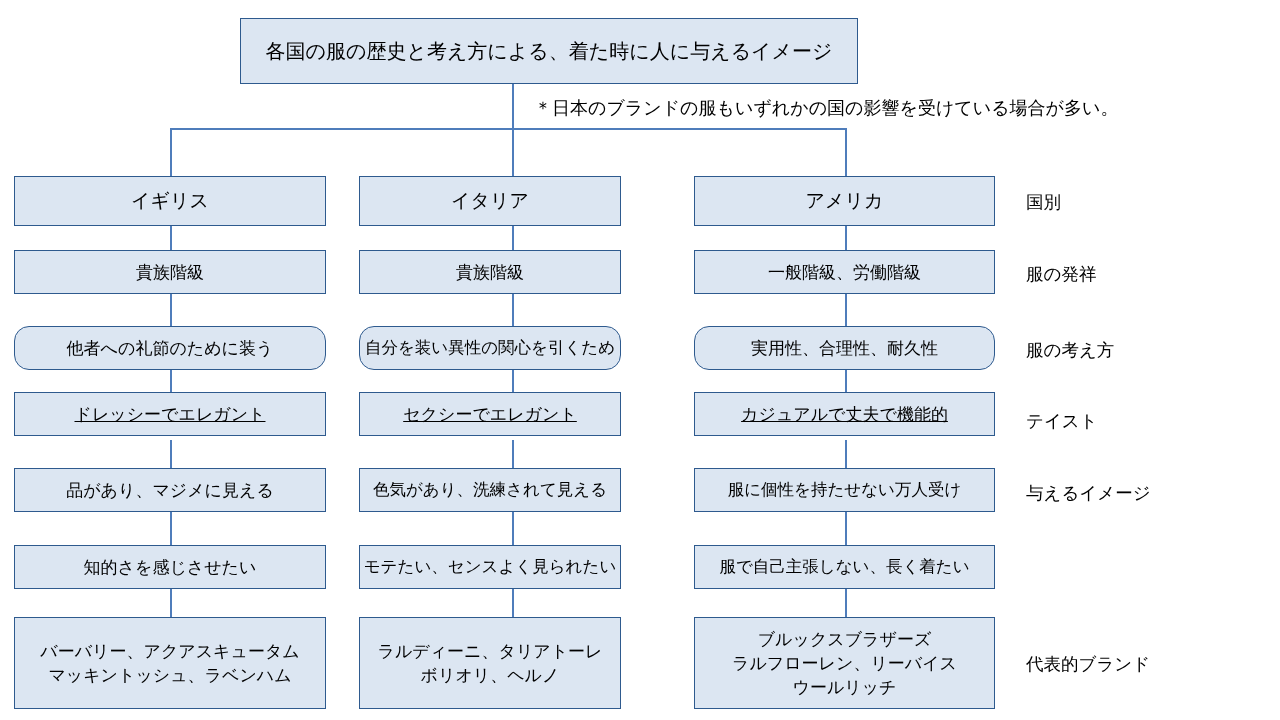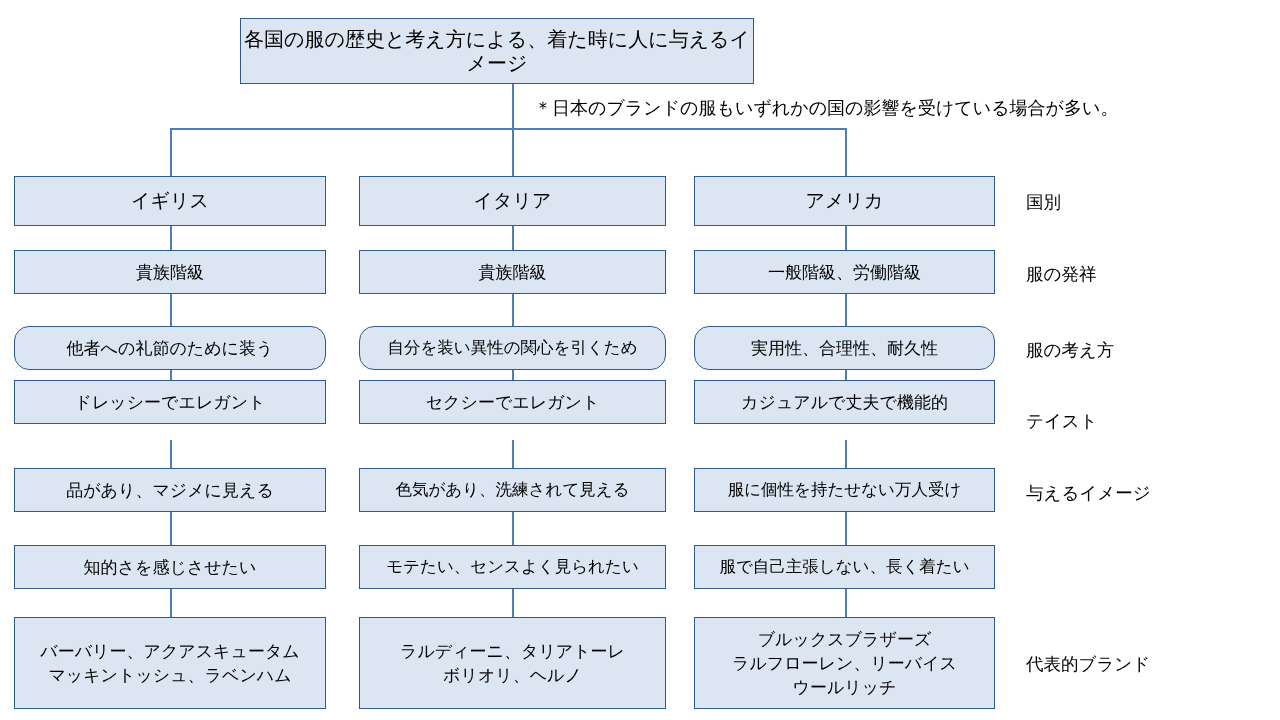--- a/index.html
+++ b/index.html
@@ -30,21 +30,21 @@
     align-items: center;
     justify-content: center;
     text-align: center;
     line-height: 1.22;
     color: #000000;
     white-space: pre-line;
   }
   .title-box {
     left: 240px;
     top: 18px;
-    width: 514px;
+    width: 618px;
     height: 66px;
     font-size: 20px;
   }
   .country-head {
     height: 50px;
     font-size: 19px;
   }
   .cell {
     height: 44px;
     font-size: 17px;
@@ -54,28 +54,28 @@
     text-align: right;
   }
   .brands {
     height: 92px;
     font-size: 17px;
     line-height: 1.42;
   }
 
   
   .col-uk    { left: 14px;  width: 312px; }
-  .col-it    { left: 359px; width: 307px; }
+  .col-it    { left: 359px; width: 262px; }
   .col-us    { left: 694px; width: 301px; }
 
   
   .row-0 { top: 176px; }
   .row-1 { top: 250px; }
   .row-2 { top: 326px; border-radius: 15px; }
-  .row-3 { top: 380px; }
+  .row-3 { top: 392px; text-decoration: underline; }
   .row-4 { top: 468px; }
   .row-5 { top: 545px; }
   .row-6 { top: 617px; }
 
   
   .conn {
     position: absolute;
     background: #4f7dbb;
   }
   .v { width: 1.5px; }

